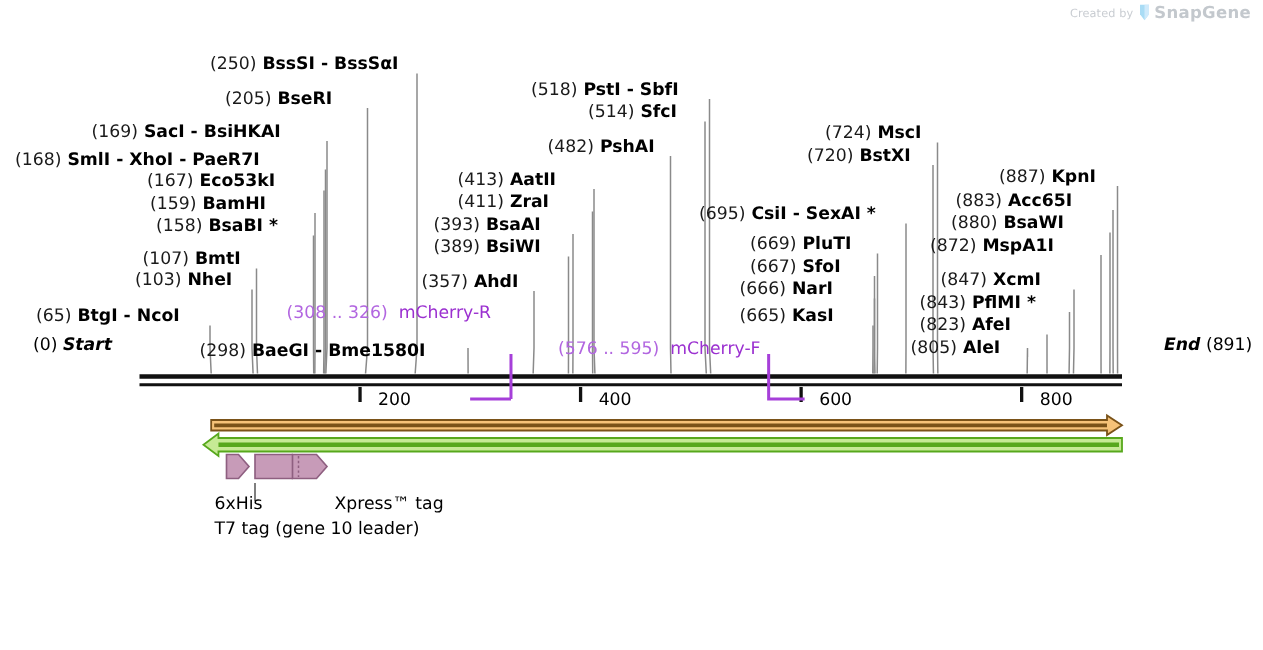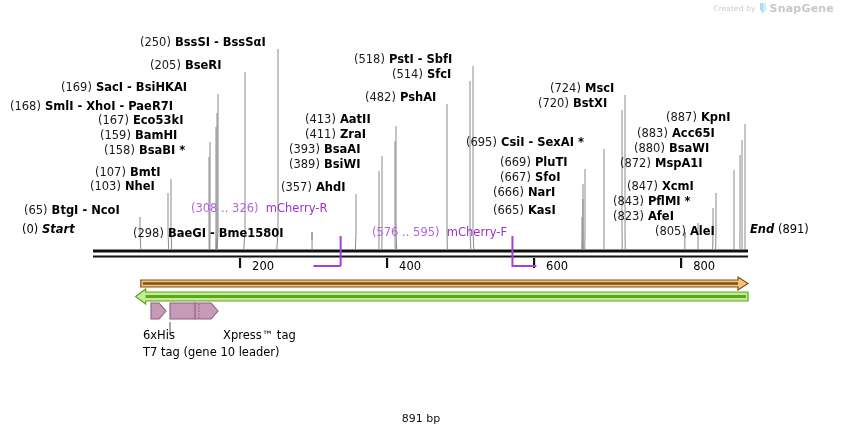--- a/index.html
+++ b/index.html
@@ -254,45 +254,44 @@
       <div class="enz" style="left: 500px; top: 171px;"><span class="pos">(667)</span><span>&nbsp;SfoI</span></div>
       <div class="enz" style="left: 493px; top: 186px;"><span class="pos">(666)</span><span>&nbsp;NarI</span></div>
       <div class="enz" style="left: 493px; top: 204px;"><span class="pos">(665)</span><span>&nbsp;KasI</span></div>
       <div class="enz" style="left: 666px; top: 111px;"><span class="pos">(887)</span><span>&nbsp;KpnI</span></div>
       <div class="enz" style="left: 637px; top: 127px;"><span class="pos">(883)</span><span>&nbsp;Acc65I</span></div>
       <div class="enz" style="left: 634px; top: 142px;"><span class="pos">(880)</span><span>&nbsp;BsaWI</span></div>
       <div class="enz" style="left: 620px; top: 157px;"><span class="pos">(872)</span><span>&nbsp;MspA1I</span></div>
       <div class="enz" style="left: 627px; top: 180px;"><span class="pos">(847)</span><span>&nbsp;XcmI</span></div>
       <div class="enz" style="left: 613px; top: 195px;"><span class="pos">(843)</span><span>&nbsp;PflMI *</span></div>
       <div class="enz" style="left: 613px; top: 210px;"><span class="pos">(823)</span><span>&nbsp;AfeI</span></div>
-      <div class="enz" style="left: 607px; top: 225px; margin-left: 48px;"><span class="pos">(805)</span><span>&nbsp;AleI</span></div>
+      <div class="enz" style="left: 607px; top: 225px;"><span class="pos">(805)</span><span>&nbsp;AleI</span></div>
     </div>
 
   <div id="primer-layer">
       <div class="primer-label" style="left: 191px; top: 202px;"><span class="prange">(308 .. 326)</span><span class="pname">&nbsp;&nbsp;mCherry-R</span></div>
       <div class="primer-label" style="left: 372px; top: 226px;"><span class="prange">(576 .. 595)</span><span class="pname">&nbsp;&nbsp;mCherry-F</span></div>
     </div>
 
   <div id="tick-label-layer">
       <div class="tick-label" style="left: 238.026px; top: 259px;">200</div>
       <div class="tick-label" style="left: 385.052px; top: 259px;">400</div>
       <div class="tick-label" style="left: 532.077px; top: 259px;">600</div>
       <div class="tick-label" style="left: 679.103px; top: 259px;">800</div>
     </div>
 
   <div class="terminus" style="left:22px; top:223px;">
     <span class="tpos">(0)</span>
     <span class="tname">Start</span>
   </div>
-  <div class="terminus" style="left:750px; top:223px;">
+  <div class="terminus" style="left:776px; top:223px;">
     <span class="tname">End</span>
     <span class="tpos">(891)</span>
   </div>
 
   <div id="feature-caption-layer">
       <div class="feat-caption" style="left: 143px; top: 329px;">6xHis</div>
       <div class="feat-caption" style="left: 143px; top: 346px;">T7 tag (gene 10 leader)</div>
       <div class="feat-caption" style="left: 223px; top: 329px;">Xpress™ tag</div>
     </div>
 
-  <div class="plasmid-size" style="top:412px;">891 bp</div>
 
 </div>
 
 </body></html>

